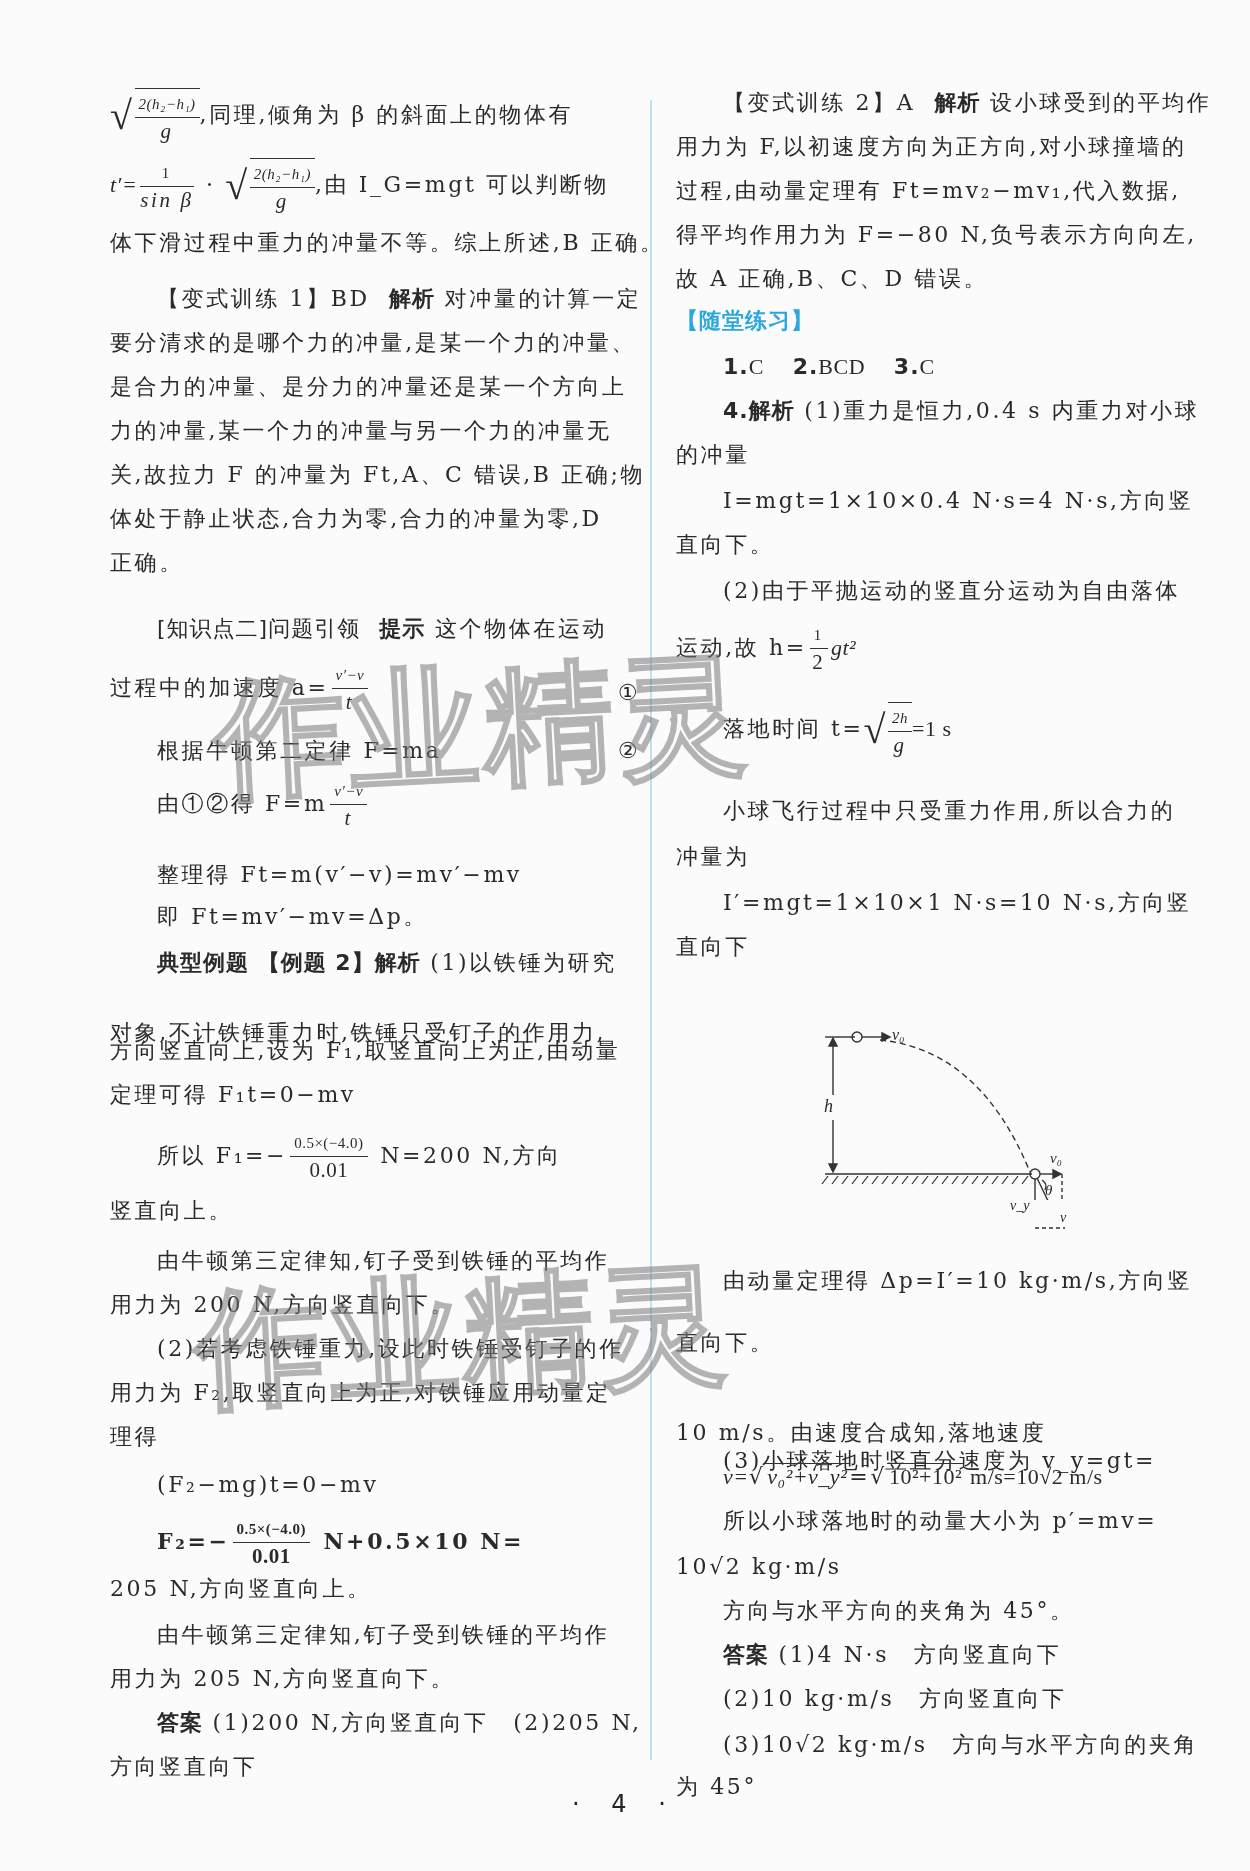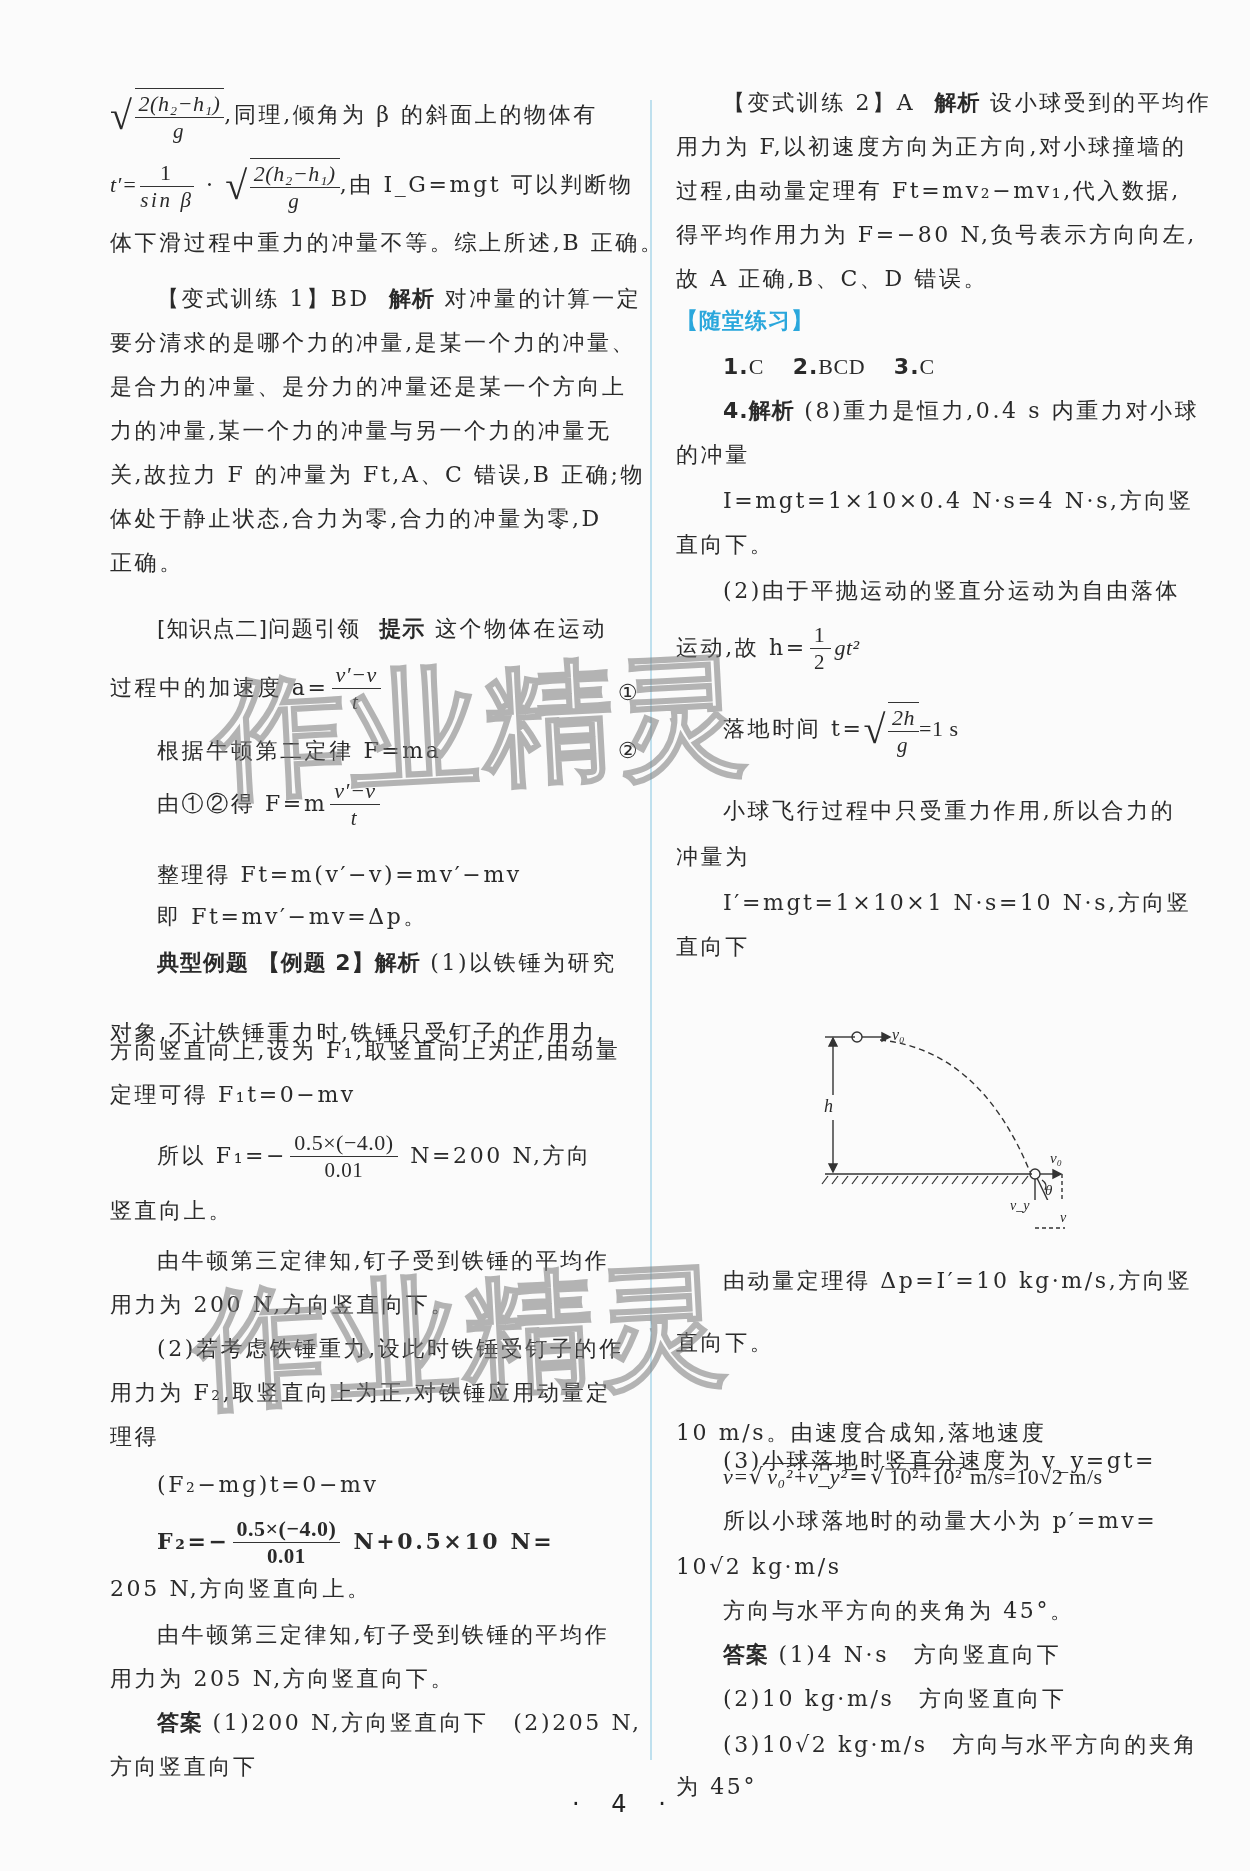--- a/index.html
+++ b/index.html
@@ -11,21 +11,21 @@
   .col { position: absolute; top: 0; }
   .col-left { left: 110px; width: 530px; }
   .col-right { left: 676px; width: 508px; }
   .divider { position: absolute; left: 650px; top: 100px; width: 2px; height: 1660px; background: #bfe0ee; }
   .line { position: absolute; left: 0; white-space: nowrap; font-size: 22px; line-height: 30px; letter-spacing: 2.6px; }
   .ind { padding-left: 47px; }
   .b { font-family: "DejaVu Sans", "Liberation Sans", sans-serif; font-weight: bold; letter-spacing: 1px; }
   .m { font-family: "Liberation Serif", serif; font-style: italic; letter-spacing: 0.5px; }
   .r { font-family: "Liberation Serif", serif; letter-spacing: 0.5px; }
   .frac { display: inline-block; vertical-align: middle; text-align: center; font-family: "Liberation Serif", serif; line-height: 26px; margin: 0 3px; }
-  .frac .num { display: block; border-bottom: 1.4px solid #333; padding: 0 4px; font-size: 22px; }
+  .frac .num { display: block; border-bottom: 1.4px solid #333; padding: 0 4px; font-size: 15px; }
   .frac .den { display: block; font-size: 21px; font-style: italic; }
   .sqrt { display: inline-block; vertical-align: middle; font-family: "Liberation Serif", serif; }
   .sqrt .rad { font-size: 40px; vertical-align: middle; font-style: normal; }
   .sqrt .body { display: inline-block; border-top: 1.4px solid #333; vertical-align: middle; padding-top: 2px; }
   .sq-inline { border-top: 1.3px solid #333; padding: 0 2px; }
   .blue { color: #2aa7dc; font-family: "DejaVu Sans", "Liberation Sans", sans-serif; font-weight: bold; letter-spacing: 1px; }
   .circ { position: absolute; right: 0; font-family: "DejaVu Sans", sans-serif; font-size: 22px; }
   .pagenum { position: absolute; left: 0; width: 1250px; top: 1790px; text-align: center; font-family: "DejaVu Sans", "Liberation Sans", sans-serif; font-size: 24px; letter-spacing: 12px; color: #222; }
   .watermark { position: absolute; font-family: "DejaVu Sans", sans-serif; font-weight: bold; font-size: 130px; color: transparent;
     -webkit-text-stroke: 2px rgba(120,120,120,0.55); letter-spacing: 4px; white-space: nowrap; pointer-events: none; }
@@ -111,21 +111,21 @@
     <div class="line" style="top:220px;">得平均作用力为 F=−80 N,负号表示方向向左,</div>
     <div class="line" style="top:264px;">故 A 正确,B、C、D 错误。</div>
     <div class="line blue" style="top:306px;">【随堂练习】</div>
 
     <div class="line ind" style="top:352px;">
       <span class="b">1.</span><span class="r">C</span>&nbsp;&nbsp;
       <span class="b">2.</span><span class="r">BCD</span>&nbsp;&nbsp;
       <span class="b">3.</span><span class="r">C</span>
     </div>
     <div class="line ind" style="top:396px;">
-      <span class="b">4.</span><span class="b">解析</span> <span>(8)重力是恒力,0.4 s 内重力对小球</span>
+      <span class="b">4.</span><span class="b">解析</span> <span>(1)重力是恒力,0.4 s 内重力对小球</span>
     </div>
     <div class="line" style="top:440px;">的冲量</div>
     <div class="line ind" style="top:486px;">I=mgt=1×10×0.4 N·s=4 N·s,方向竖</div>
     <div class="line" style="top:530px;">直向下。</div>
     <div class="line ind" style="top:576px;">(2)由于平抛运动的竖直分运动为自由落体</div>
     <div class="line" style="top:622px;">
       <span>运动,故 h=</span><span class="frac"><span class="num">1</span><span class="den" style="font-style:normal">2</span></span><span class="m">gt²</span>
     </div>
     <div class="line ind" style="top:702px;">
       <span>落地时间 t=</span><span class="sqrt"><span class="rad">√</span><span class="body"><span class="frac" style="margin:0"><span class="num m">2h</span><span class="den">g</span></span></span></span><span class="r">=1 s</span>

